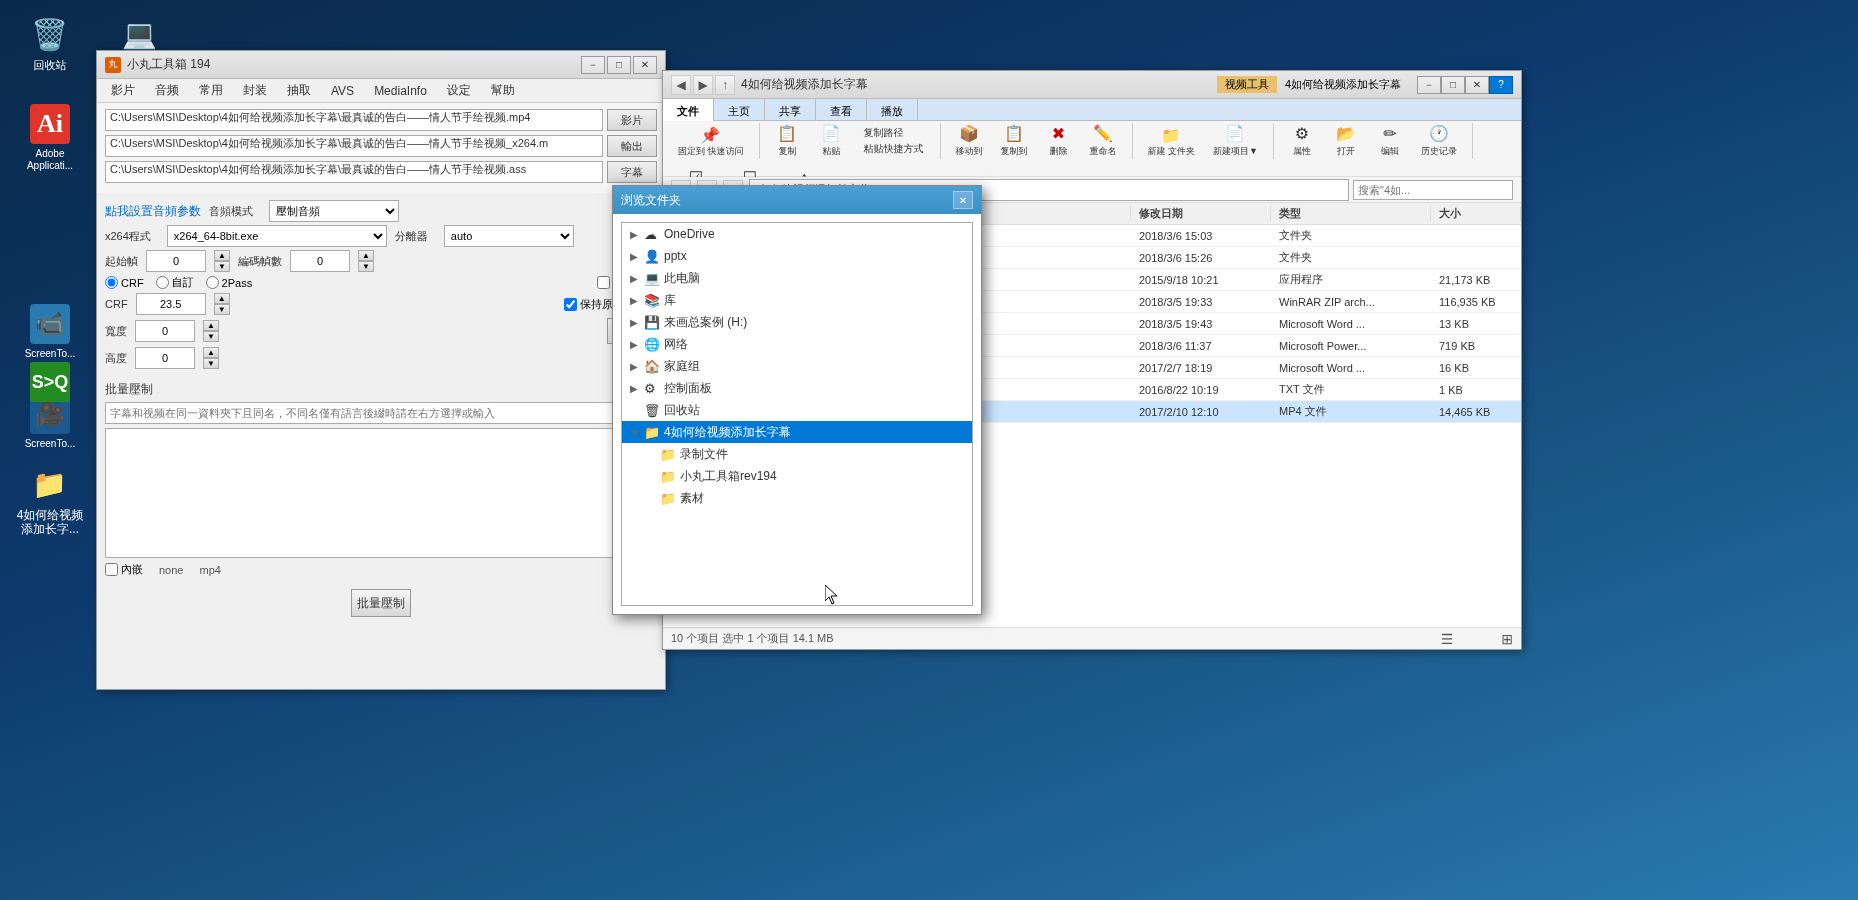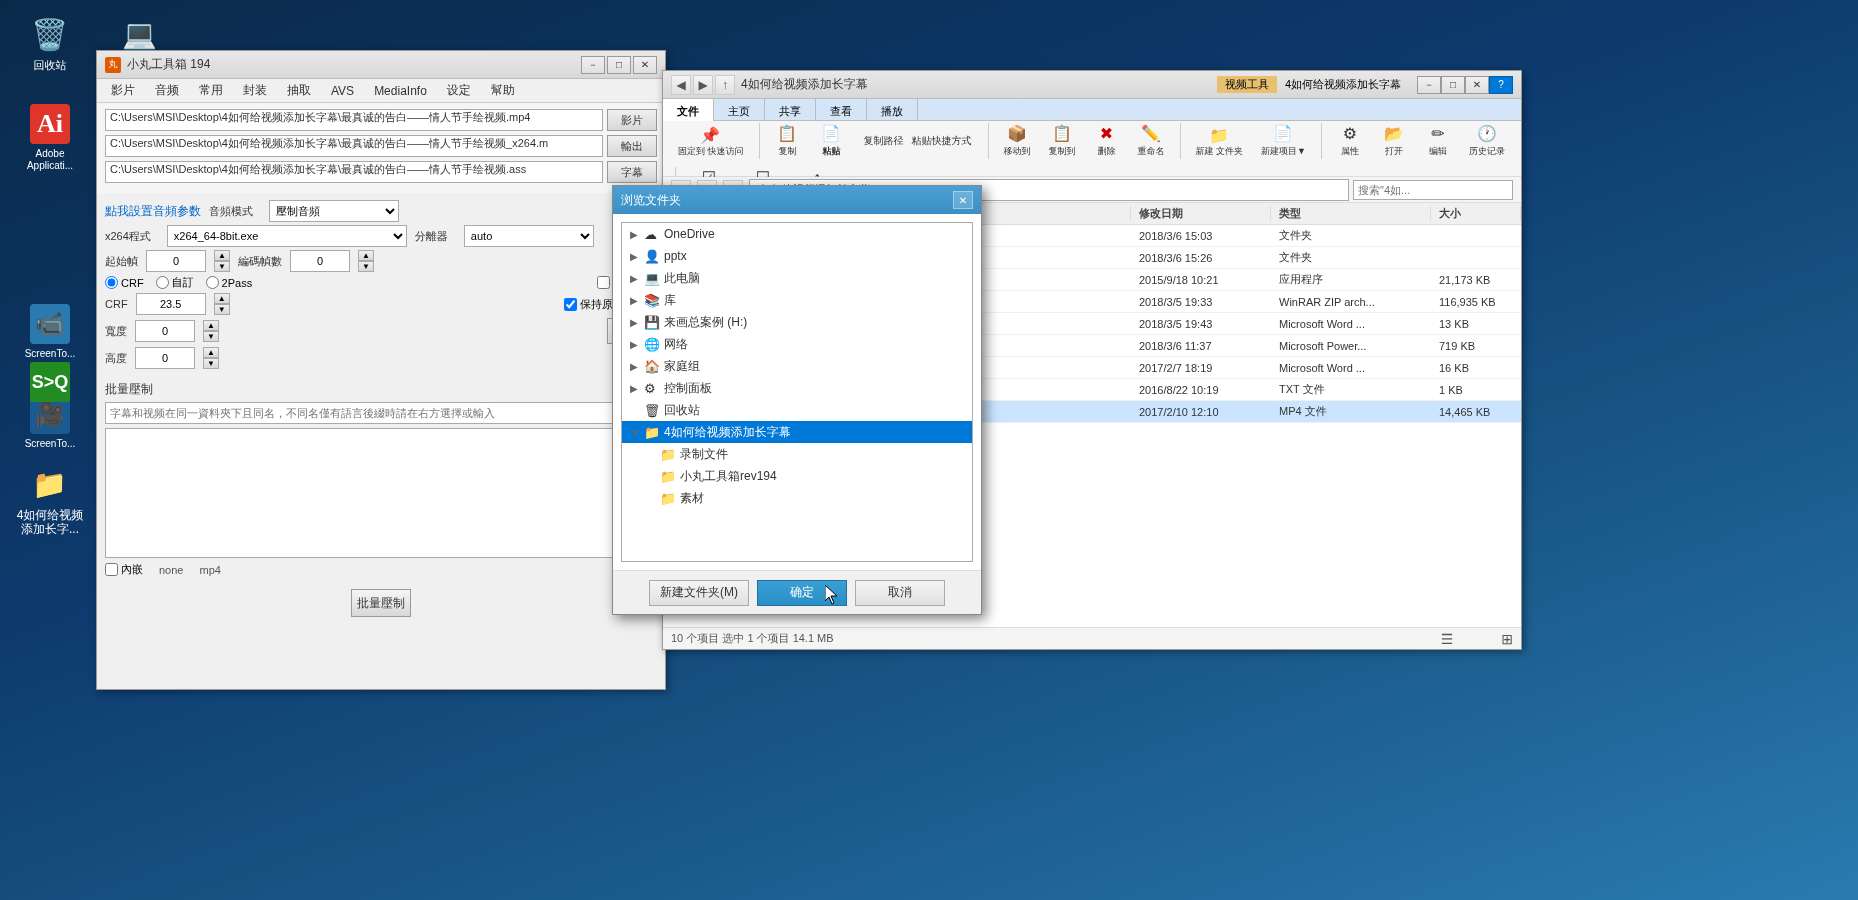--- a/index.html
+++ b/index.html
@@ -153,21 +153,21 @@
     }
     .select-box {
       height: 22px;
       border: 1px solid #aaa;
       background: white;
       font-size: 11px;
       padding: 0 2px;
       margin-left: 8px;
     }
     .select-box-wide {
-      width: 240px;
+      width: 220px;
     }
     .select-box-auto {
       width: 130px;
     }
     .input-small {
       width: 60px;
       height: 22px;
       border: 1px solid #aaa;
       background: white;
       font-size: 11px;
@@ -770,23 +770,23 @@
       <span style="font-size:9px;text-align:center;line-height:1.1;">固定到
 快速访问</span>
     </div>
     <div class="ribbon-separator"></div>
     <div class="ribbon-btn">
       <div class="rb-icon">📋</div>
       <span style="font-size:9px;">复制</span>
     </div>
     <div class="ribbon-btn">
       <div class="rb-icon">📄</div>
-      <span style="font-size:9px;font-weight:bold;">粘贴</span>
-    </div>
-    <div style="display:flex;flex-direction:row;font-size:10px;justify-content:center;margin:0 4px;">
+      <span style="font-size:9px;">粘贴</span>
+    </div>
+    <div style="display:flex;flex-direction:column;font-size:10px;justify-content:center;margin:0 4px;">
       <div style="cursor:pointer;color:#333;padding:1px 4px;">复制路径</div>
       <div style="cursor:pointer;color:#333;padding:1px 4px;">粘贴快捷方式</div>
     </div>
     <div class="ribbon-separator"></div>
     <div class="ribbon-btn">
       <div class="rb-icon">📦</div>
       <span style="font-size:9px;">移动到</span>
     </div>
     <div class="ribbon-btn">
       <div class="rb-icon">📋</div>
@@ -995,24 +995,19 @@
         <span class="tree-icon">📁</span>
         <span>小丸工具箱rev194</span>
       </div>
       <div class="tree-item tree-indent-2">
         <span class="tree-toggle"> </span>
         <span class="tree-icon">📁</span>
         <span>素材</span>
       </div>
     </div>
   </div>
-  <div class="dialog-footer">
-    <button class="dialog-btn new-folder">新建文件夹(M)</button>
-    <button class="dialog-btn primary">确定</button>
-    <button class="dialog-btn secondary">取消</button>
-  </div>
 </div>
 
 <div style="position:absolute;top:585px;left:825px;width:14px;height:20px;pointer-events:none;z-index:9999;">
   <svg width="14" height="20" viewBox="0 0 14 20">
     <path d="M0,0 L0,16 L4,12 L7,19 L9,18 L6,11 L12,11 Z" fill="white" stroke="black" stroke-width="1"></path>
   </svg>
 </div>
 
 </body></html>

